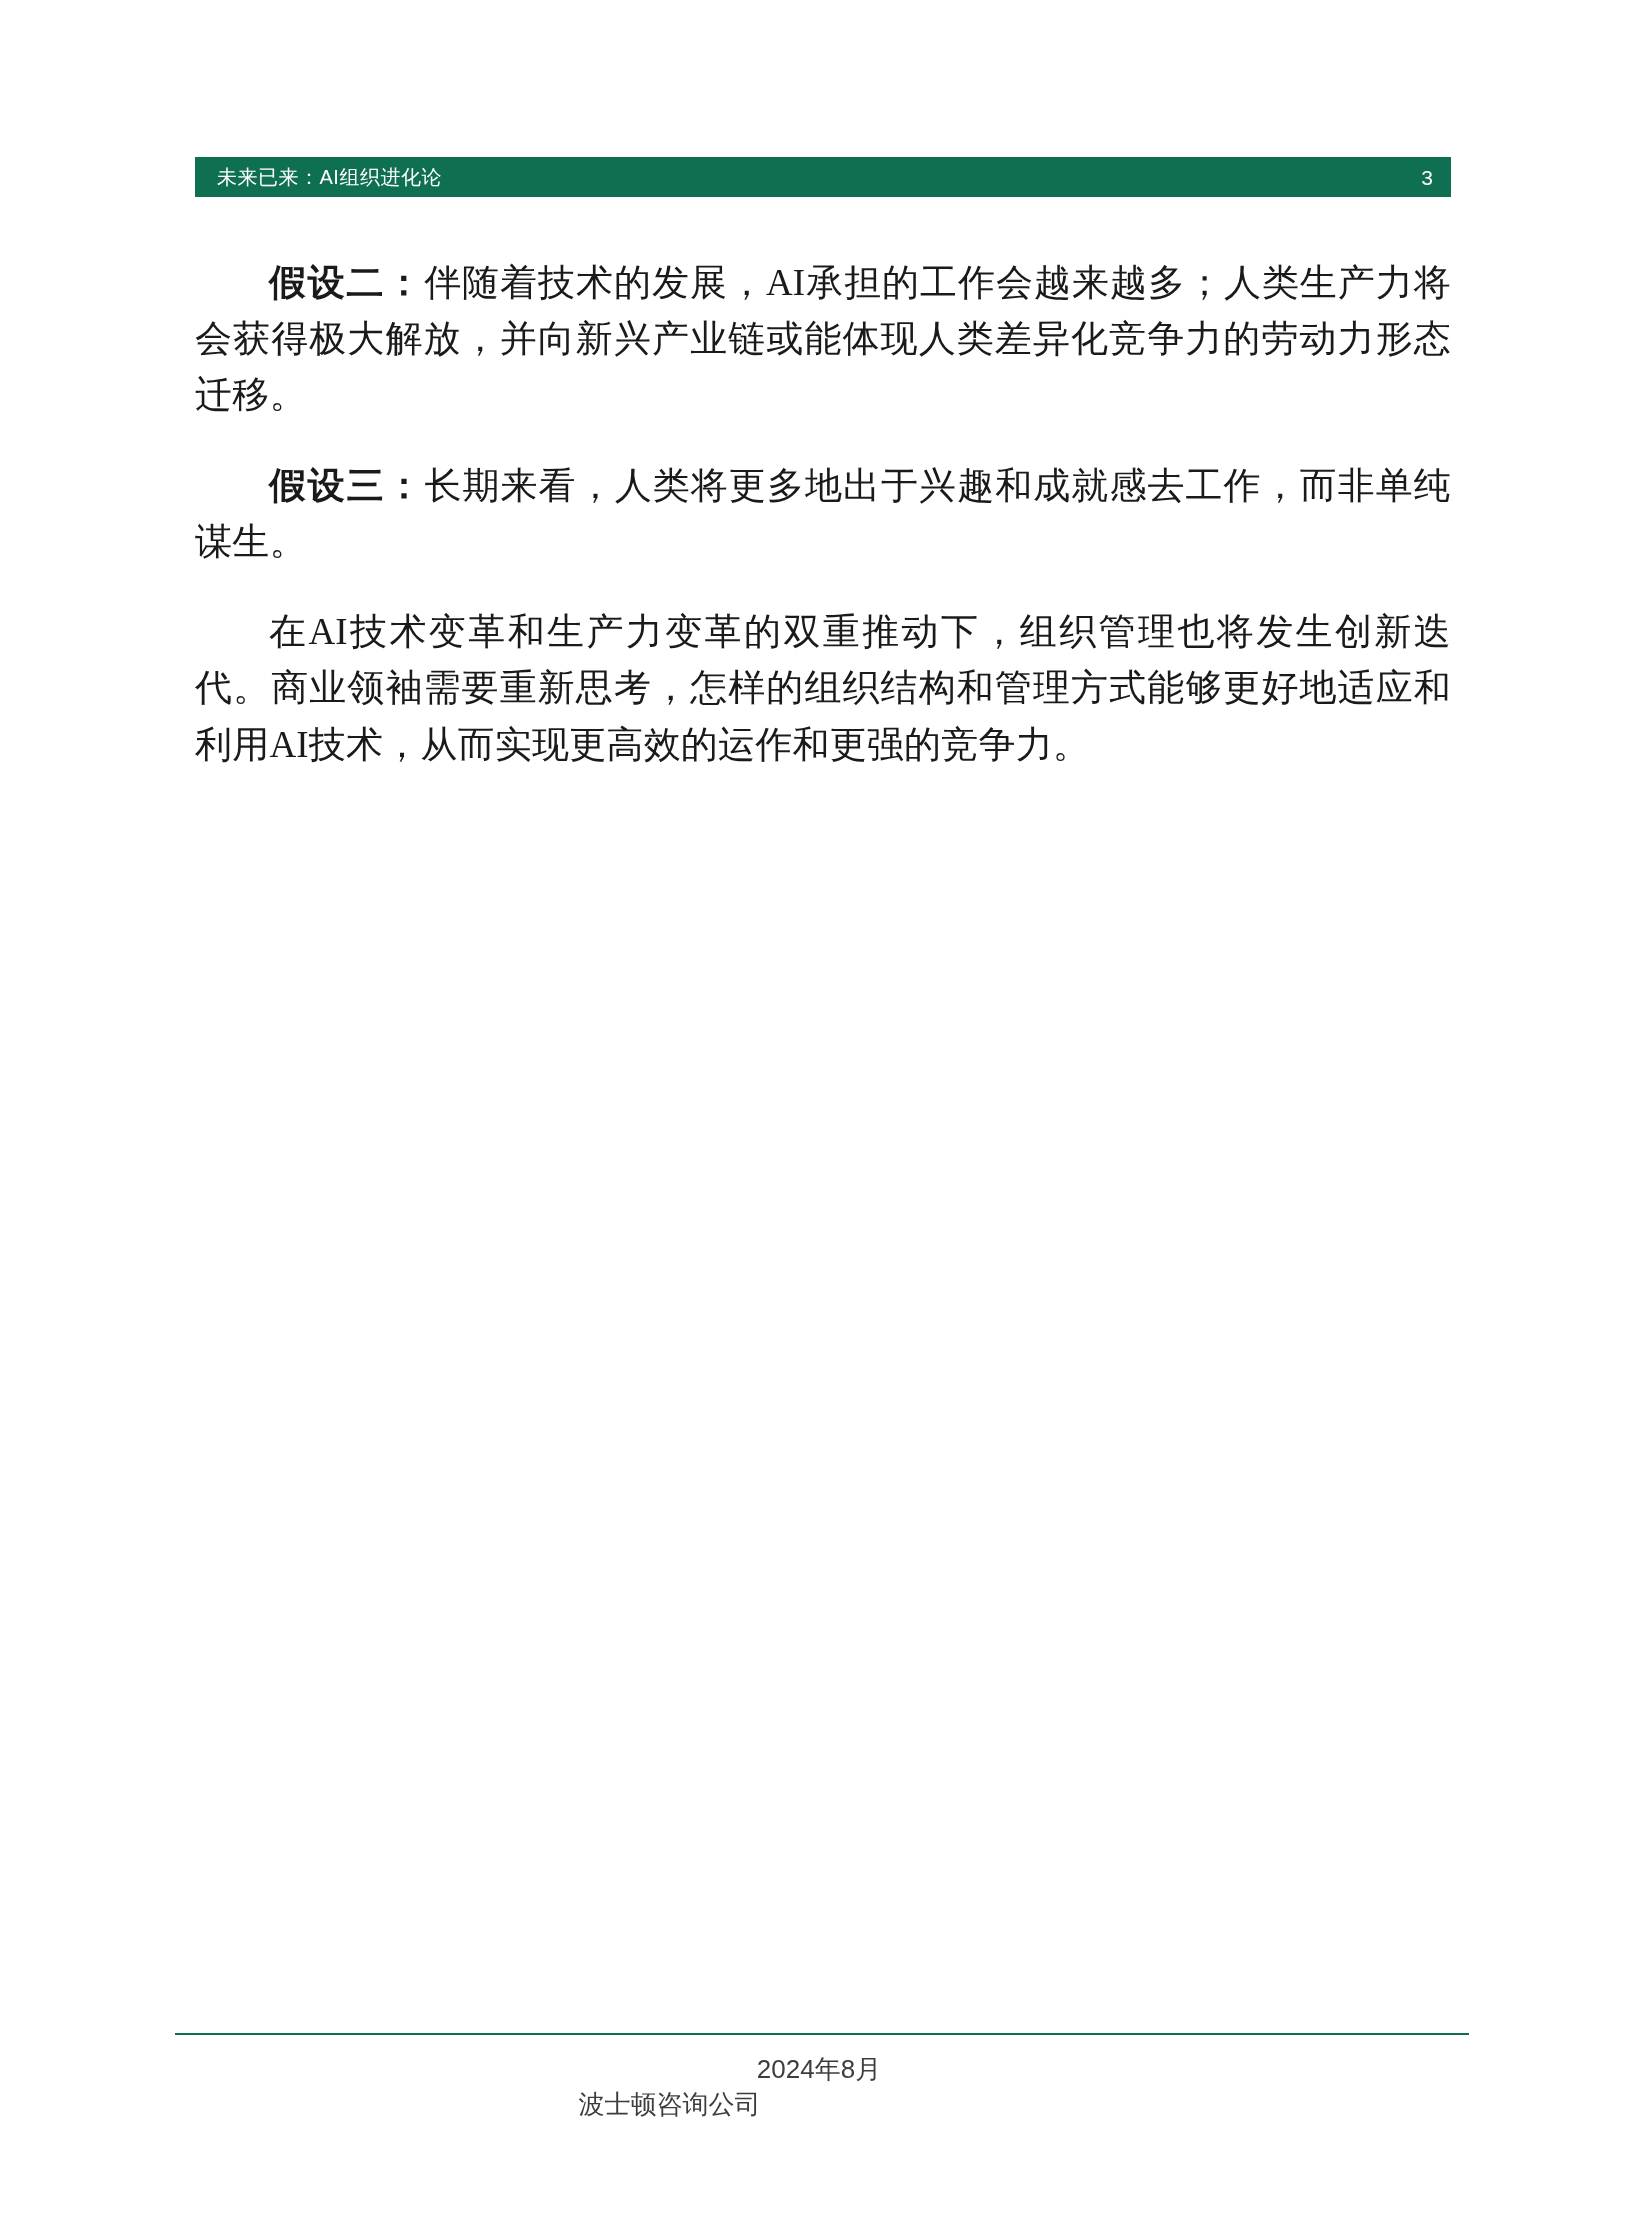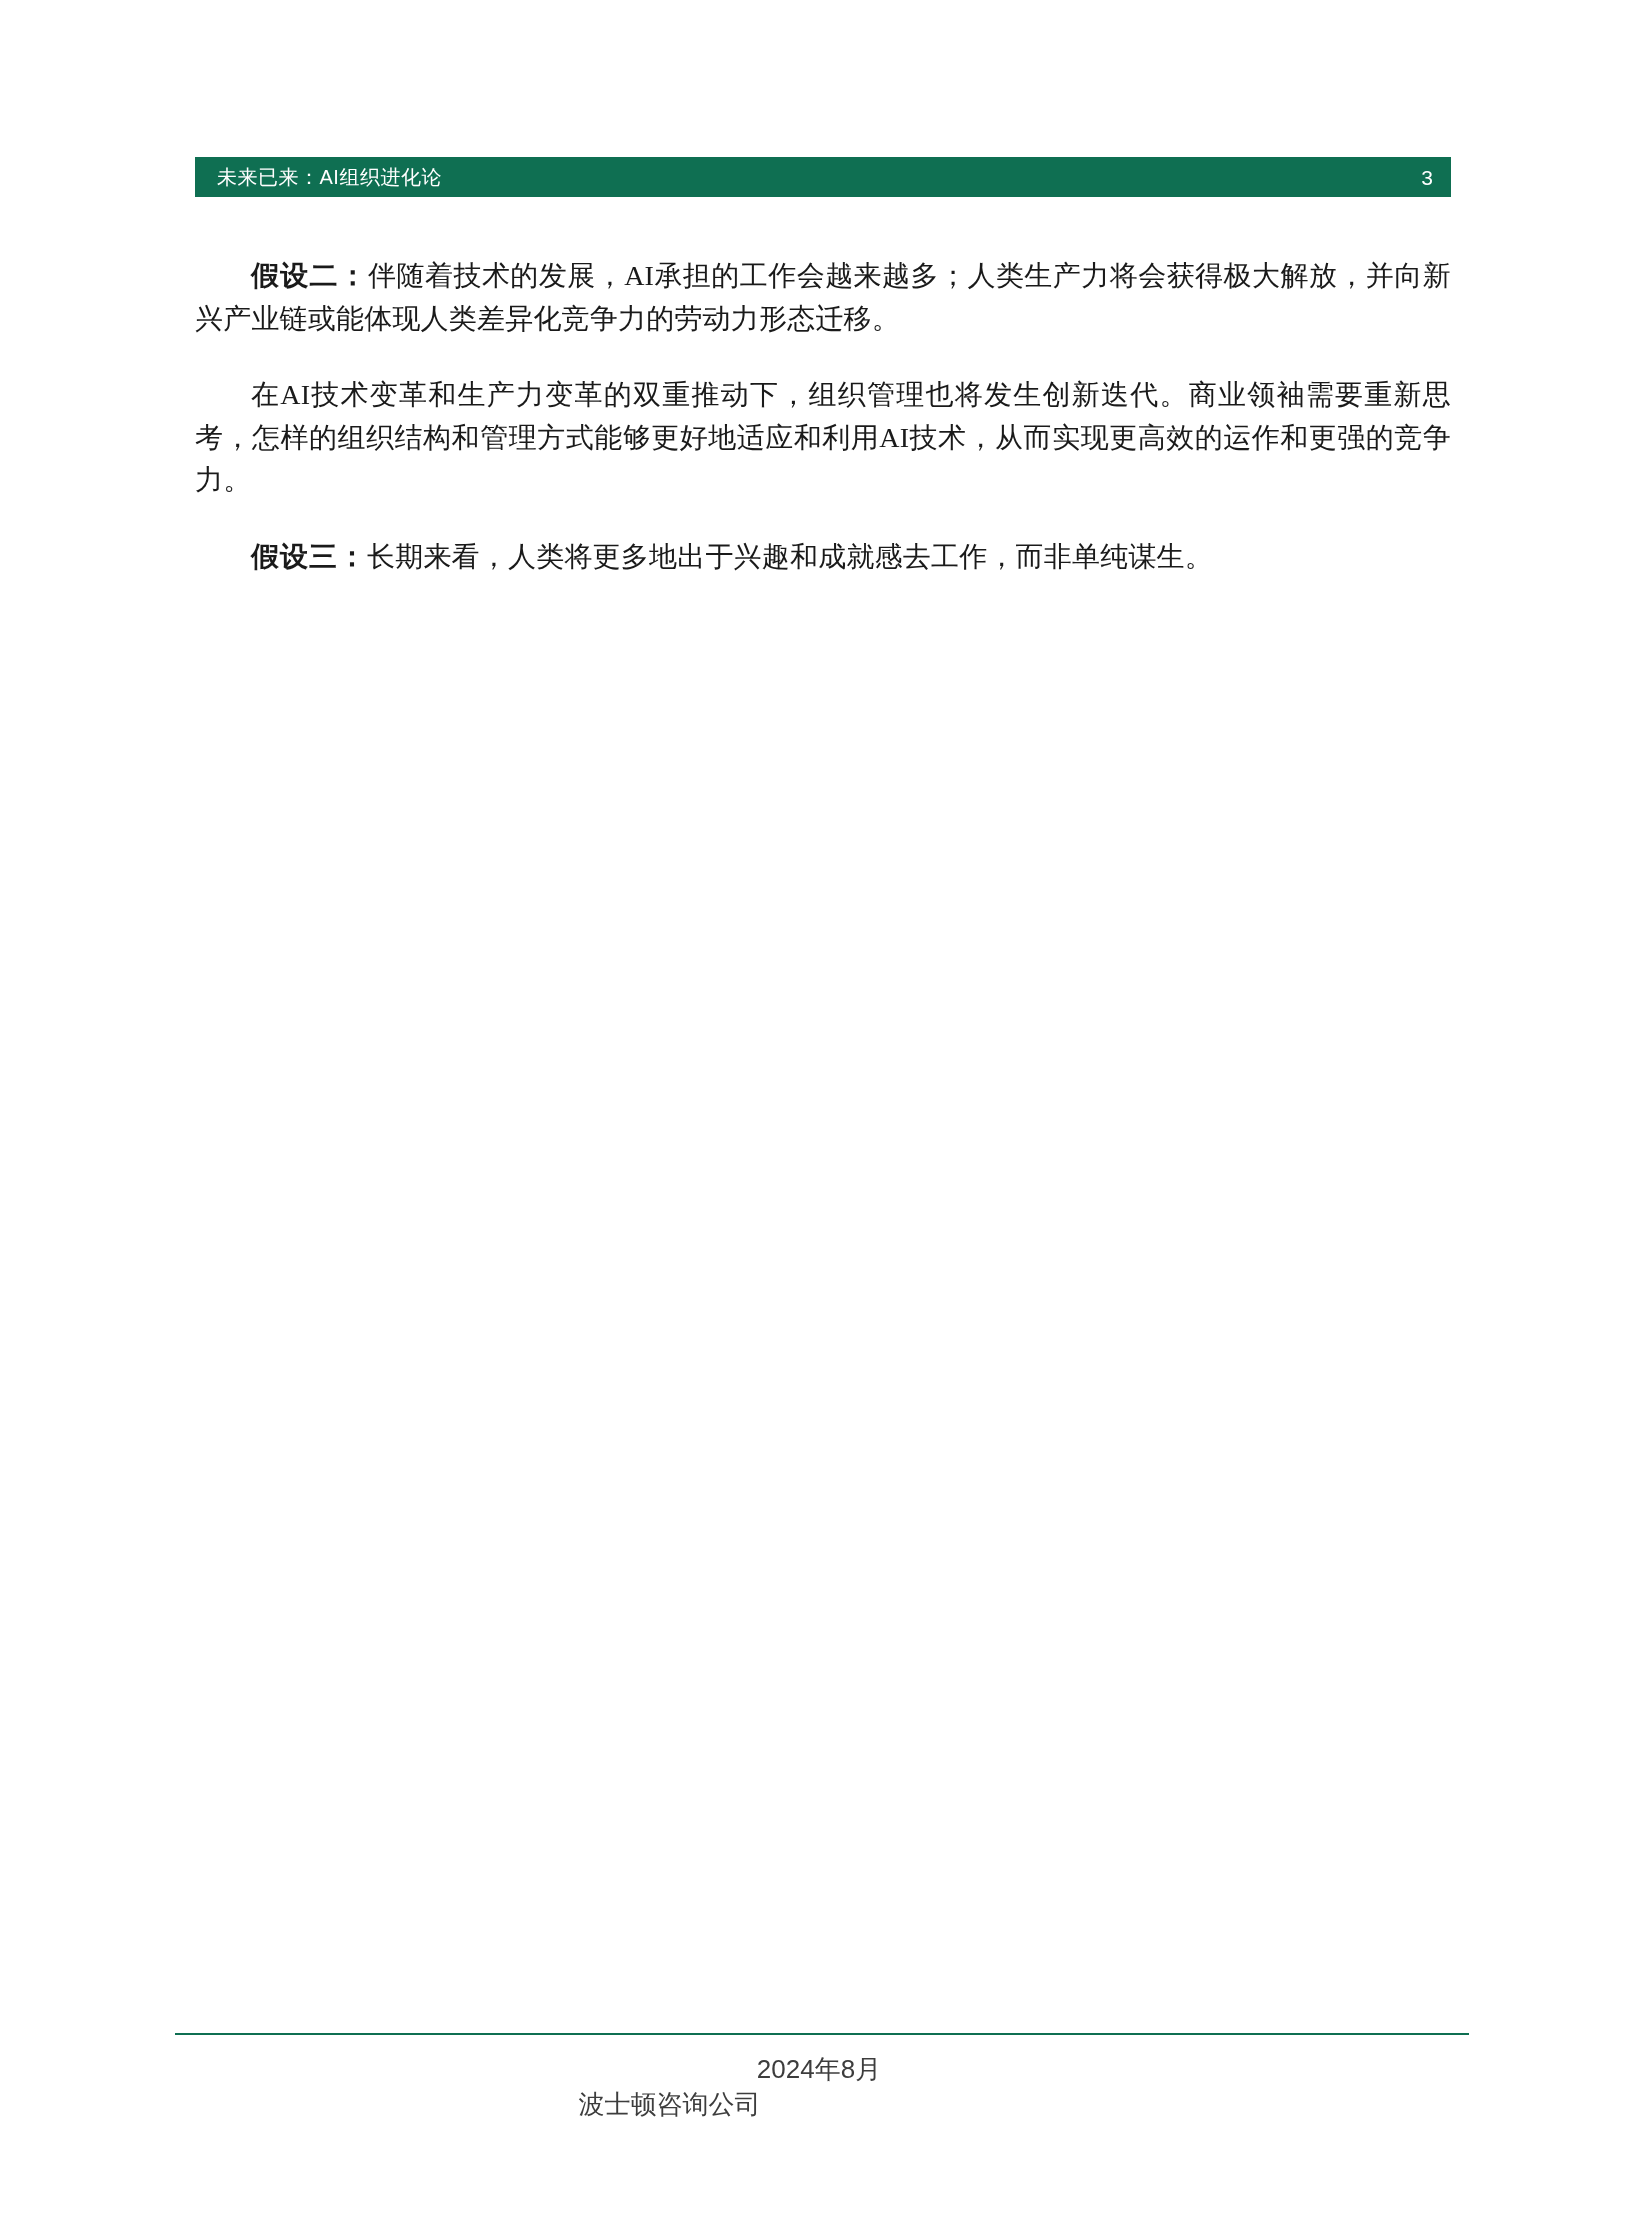--- a/index.html
+++ b/index.html
@@ -52,21 +52,21 @@
 
   
   .content {
     position: absolute;
     left: 195px;
     top: 255px;
     width: 1256px;
   }
 
   .para {
-    font-size: 28px;
+    font-size: 37px;
     line-height: 1.52;
     text-align: justify;
     text-justify: inter-ideograph;
     margin: 0 0 34px 0;
     letter-spacing: 0.2px;
   }
   .para:last-child { margin-bottom: 0; }
 
   .indent {
     text-indent: 2em;
@@ -119,25 +119,25 @@
     <span class="header-page-number">3</span>
   </div>
 
   <div class="content">
 
     <p class="para indent">
       <span class="lead">假设二：</span><span>伴随着技术的发展，AI承担的工作会越来越多；人类生产力将会获得极大解放，并向新兴产业链或能体现人类差异化竞争力的劳动力形态迁移。</span>
     </p>
 
     <p class="para indent gap-before">
-      <span>在AI技术变革和生产力变革的双重推动下，组织管理也将发生创新迭代。商业领袖需要重新思考，怎样的组织结构和管理方式能够更好地适应和利用AI技术，从而实现更高效的运作和更强的竞争力。</span>
+      <span class="lead">假设三：</span><span>长期来看，人类将更多地出于兴趣和成就感去工作，而非单纯谋生。</span>
     </p>
 
     <p class="para indent gap-before">
-      <span class="lead">假设三：</span><span>长期来看，人类将更多地出于兴趣和成就感去工作，而非单纯谋生。</span>
+      <span>在AI技术变革和生产力变革的双重推动下，组织管理也将发生创新迭代。商业领袖需要重新思考，怎样的组织结构和管理方式能够更好地适应和利用AI技术，从而实现更高效的运作和更强的竞争力。</span>
     </p>
 
   </div>
 
   <div class="footer-rule"></div>
 
   <div class="footer">
     <span>2024年8月</span>
     <span class="footer-right">波士顿咨询公司</span>
   </div>

